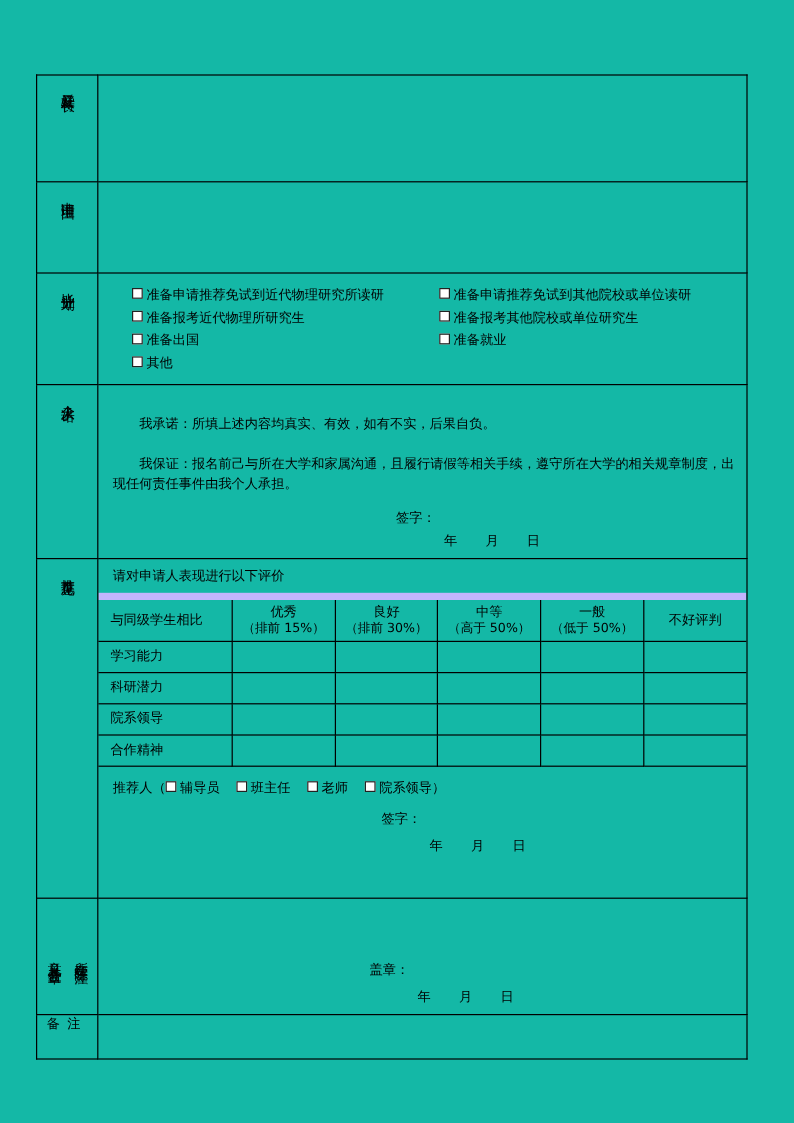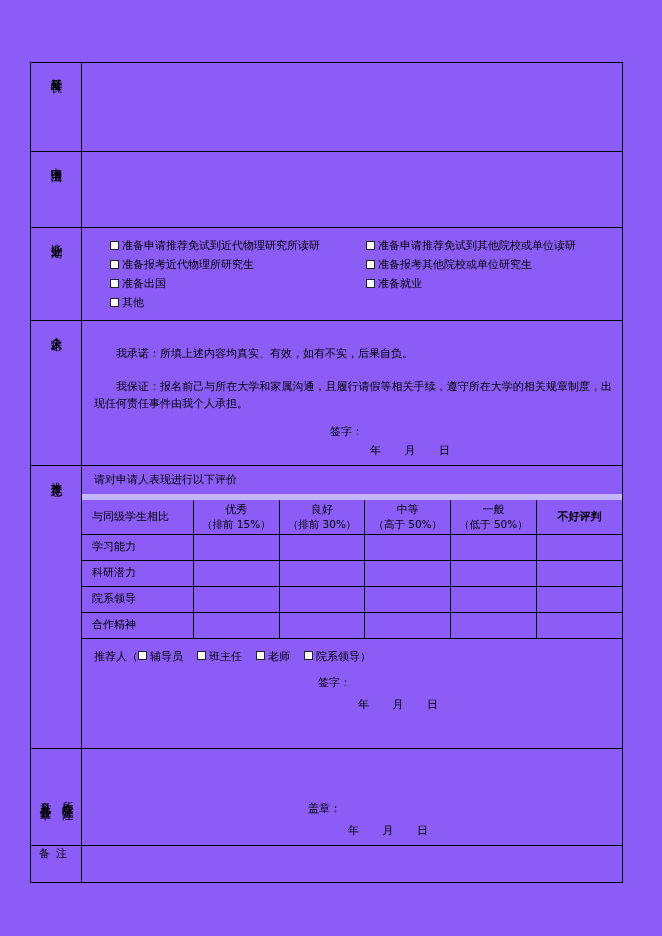--- a/index.html
+++ b/index.html
@@ -15,21 +15,21 @@
     position: relative;
     overflow: hidden;
   }
 
   .page {
     position: absolute;
     left: 0;
     top: 0;
     width: 662px;
     height: 936px;
-    background: #8b5cf6;
+    background: #14b8a6;
   }
 
   table.form {
     position: absolute;
     left: 30px;
     top: 62px;
     width: 593px;
     border-collapse: collapse;
     table-layout: fixed;
   }
@@ -143,21 +143,21 @@
     text-align: center;
     vertical-align: middle;
     padding: 0;
   }
   table.eval td.c0 {
     border-left: 0;
     text-align: left;
     padding-left: 10px;
     width: 101px;
   }
-  table.eval td.last { border-right: 0; font-weight: bold; }
+  table.eval td.last { border-right: 0; }
   table.eval tr.hdr td {
     height: 34px;
     line-height: 15px;
   }
   .hdr-sub { font-size: 10.5px; display: block; }
 
   .rec-sign {
     padding: 10px 0 8px 12px;
     font-size: 11px;
   }

